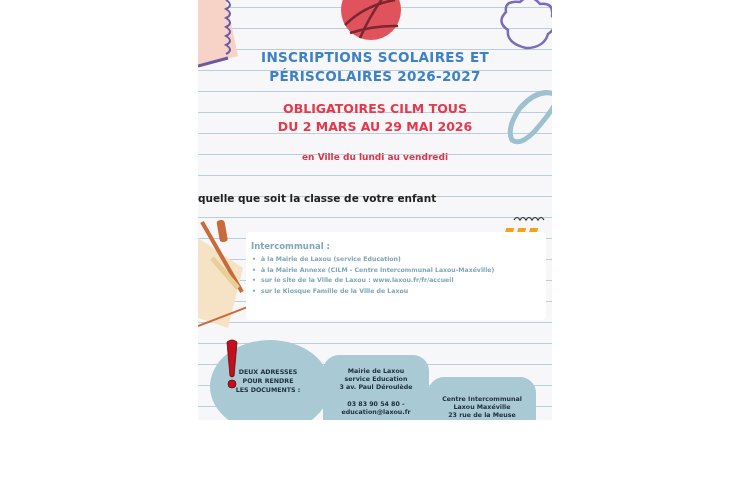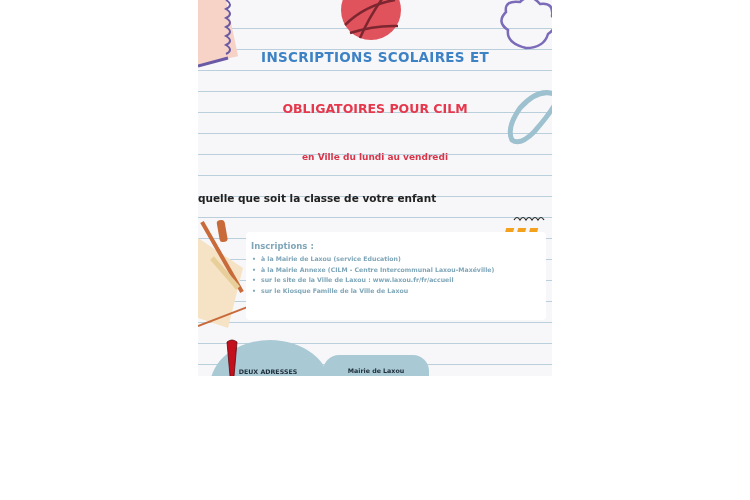--- a/index.html
+++ b/index.html
@@ -1,17 +1,17 @@
 <!DOCTYPE html>
 <html><head>
   <meta charset="utf-8">
   <style>
     html, body { margin:0; padding:0; }
     body { width:750px; height:500px; background:#ffffff; position:relative; overflow:hidden; font-family:"DejaVu Sans", sans-serif; }
-    .poster { position:absolute; left:198px; top:0; width:354px; height:376px; overflow:hidden;
+    .poster { position:absolute; left:198px; top:0; width:354px; height:420px; overflow:hidden;
       background-color:#f7f7f9;
       background-image: repeating-linear-gradient(to bottom, transparent 0px, transparent 20px, #b9cfdc 20px, #b9cfdc 21px);
       background-position: 0 8px;
     }
     .abs { position:absolute; }
     .title { left:0; width:354px; top:48px; text-align:center; color:#3d82c4; font-weight:bold; font-size:13.5px; line-height:19px; letter-spacing:0.3px; }
     .title div { white-space:nowrap; }
     .mandatory { left:0; width:354px; top:100px; text-align:center; color:#e5384d; font-weight:bold; font-size:12.5px; line-height:18px; }
     .hours { left:0; width:354px; top:151px; text-align:center; color:#d9354a; font-weight:bold; font-size:9px; line-height:12px; white-space:nowrap; }
     .class-line { left:0; width:354px; top:192px; color:#222; font-weight:bold; font-size:10.5px; }
@@ -50,24 +50,26 @@
     <path d="M20 38 Q30 15 45 -5" stroke="#7c2630" stroke-width="2.5" fill="none"></path>
     <path d="M10 33 Q35 25 58 26" stroke="#7c2630" stroke-width="2.5" fill="none"></path>
   </svg>
 
   <svg class="abs" style="left:298px;top:0" width="56" height="50">
     <path d="M30 48 q-20 -5 -18 -18 q-12 -8 -2 -18 q-2 -12 14 -10 q10 -10 20 2 q14 -2 12 12 q8 10 -4 18 q-4 14 -22 14z" fill="none" stroke="#7b6bb8" stroke-width="2.5"></path>
   </svg>
 
   <div class="abs title">
     <div>INSCRIPTIONS SCOLAIRES ET</div>
+    <div>PÉRISCOLAIRES 2026-2027</div>
   </div>
 
   <div class="abs mandatory">
-    <div>OBLIGATOIRES POUR CILM</div>
+    <div>OBLIGATOIRES CILM TOUS</div>
+    <div>DU 2 MARS AU 29 MAI 2026</div>
   </div>
 
   <svg class="abs" style="left:300px;top:88px" width="54" height="60">
     <path d="M56 6 Q40 0 22 20 Q8 40 14 52 Q22 58 36 44 Q50 28 56 18" stroke="#9ec1cf" stroke-width="5" fill="none" stroke-linecap="round"></path>
   </svg>
 
   <div class="abs hours">
     <div>en Ville du lundi au vendredi</div>
   </div>
 
@@ -90,21 +92,21 @@
 
   <svg class="abs" style="left:0;top:218px" width="60" height="110">
     <polygon points="0,20 45,50 30,110 0,100" fill="#f6e3c6"></polygon>
     <line x1="0" y1="108" x2="60" y2="85" stroke="#c86a3a" stroke-width="2"></line>
     <line x1="4" y1="4" x2="44" y2="74" stroke="#c86a3a" stroke-width="4"></line>
     <rect x="20" y="2" width="8" height="22" rx="3" fill="#c86a3a" transform="rotate(-10 24 12)"></rect>
     <line x1="14" y1="40" x2="40" y2="70" stroke="#e8cf9a" stroke-width="5"></line>
   </svg>
 
   <div class="abs insc-box">
-    <div class="insc-title">Inscriptions :</div>
+    <div class="insc-title">Intercommunal :</div>
     <ul class="insc-list">
       <li>à la Mairie de Laxou (service Education)</li>
       <li>à la Mairie Annexe (CILM - Centre Intercommunal Laxou-Maxéville)</li>
       <li>sur le site de la Ville de Laxou : www.laxou.fr/fr/accueil</li>
       <li>sur le Kiosque Famille de la Ville de Laxou</li>
     </ul>
   </div>
 
   <div class="abs circle"></div>
   <div class="abs bubble1"></div>

